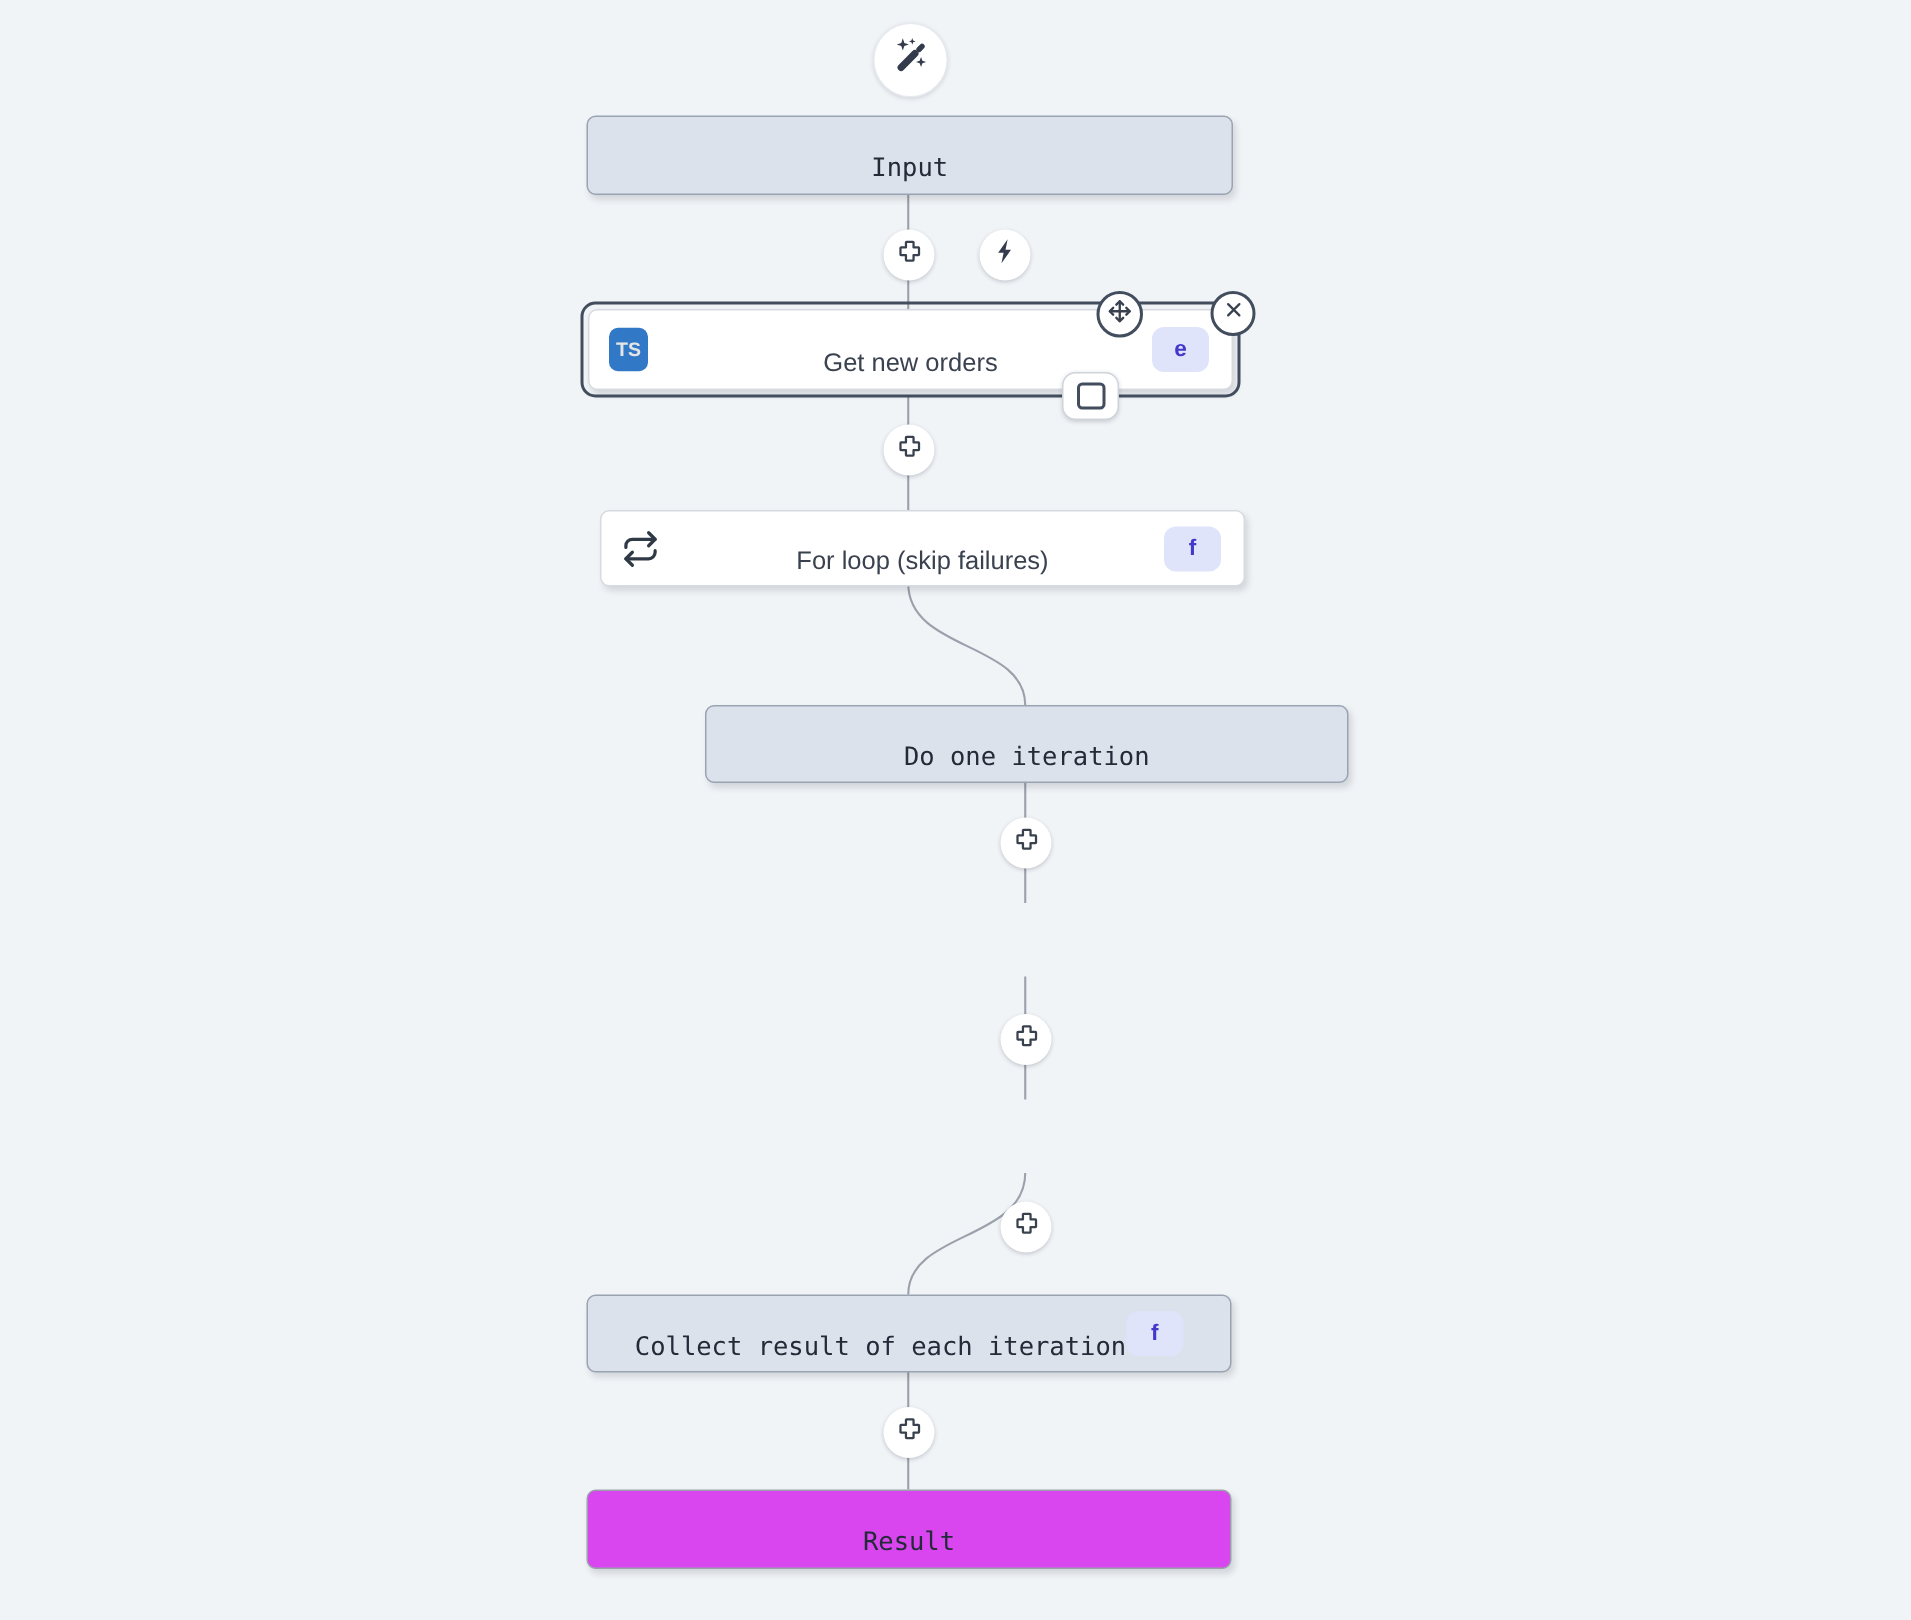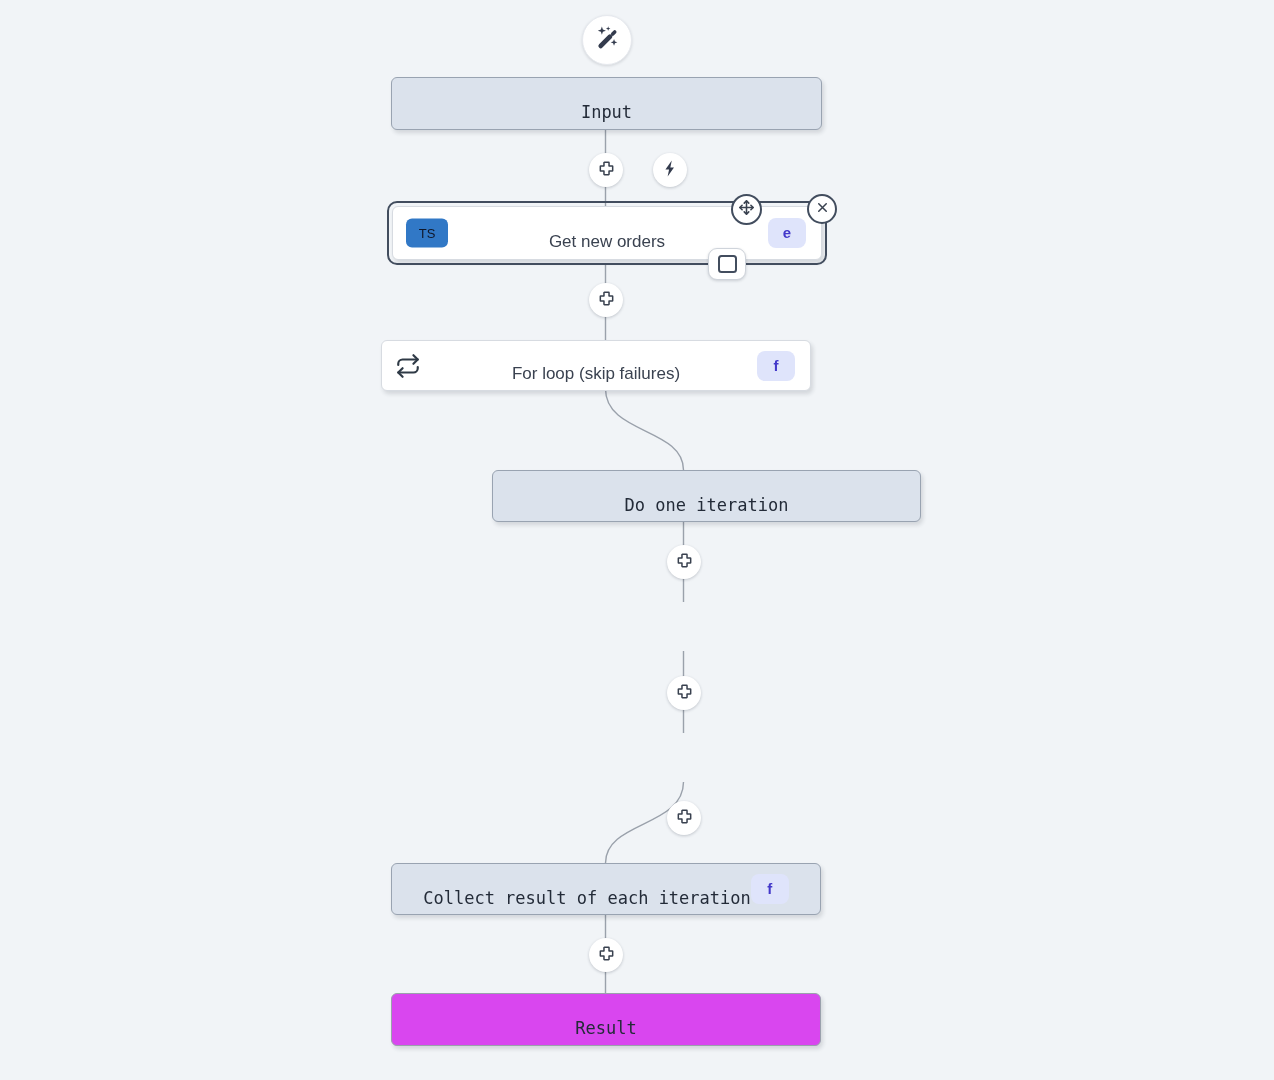--- a/index.html
+++ b/index.html
@@ -35,22 +35,22 @@
   .sq-button .inner-square{width:15px;height:14px;border:2px solid #424d5e;border-radius:3.5px;}
 
   
   .dot-button{position:absolute;width:34px;height:34px;border-radius:50%;background:#ffffff;
         box-shadow:0 1px 3px rgba(25,33,50,.22);display:flex;align-items:center;justify-content:center;
         z-index:2;cursor:pointer;}
   .wand-button{position:absolute;left:582px;top:15px;width:48px;height:48px;border-radius:50%;
         background:#ffffff;border:1px solid #e6e9ee;box-shadow:0 1px 3px rgba(25,33,50,.15);
         display:flex;align-items:center;justify-content:center;z-index:2;cursor:pointer;}
 
-  .ts-icon{width:42px;height:29px;border-radius:6px;background:#3178c6;color:#0f172a;
-        font-weight:normal;font-size:13px;display:flex;align-items:flex-end;justify-content:center;
+  .ts-icon{width:26px;height:29px;border-radius:6px;background:#3178c6;color:#e5e5e5;
+        font-weight:bold;font-size:13px;display:flex;align-items:flex-end;justify-content:center;
         padding-bottom:0;line-height:27px;}
 </style>
 </head>
 <body>
 
 <div class="canvas">
 
   <svg class="connectors" width="1274" height="1080">
     <g fill="none" stroke="#9aa1ab" stroke-width="1.4">
       <path d="M605.5 128 V206"></path>
@@ -127,34 +127,34 @@
   </div>
 
   <div class="dot-button" style="left:589px;top:283px;">
     <span>
       <svg viewBox="0 0 24 24" width="19" height="19">
         <path d="M9.3 4.2h5.4c.3 0 .5.2.5.5v4.1h4.1c.3 0 .5.2.5.5v5.4c0 .3-.2.5-.5.5h-4.1v4.1c0 .3-.2.5-.5.5H9.3c-.3 0-.5-.2-.5-.5v-4.1H4.7c-.3 0-.5-.2-.5-.5V9.3c0-.3.2-.5.5-.5h4.1V4.7c0-.3.2-.5.5-.5z" fill="#ffffff" stroke="#39414f" stroke-width="1.9" stroke-linejoin="round"></path>
       </svg>
     </span>
   </div>
 
-  <div class="node node-step" style="left:381px;top:340px;width:428px;height:49px;">
+  <div class="node node-step" style="left:400px;top:340px;width:428px;height:49px;">
     <span class="step-icon">
       <svg viewBox="0 0 24 24" width="26" height="26" fill="none" stroke="#2f3a46" stroke-width="2" stroke-linecap="round" stroke-linejoin="round">
         <path d="m17 2 4 4-4 4"></path>
         <path d="M3 11v-1a4 4 0 0 1 4-4h14"></path>
         <path d="m7 22-4-4 4-4"></path>
         <path d="M21 13v1a4 4 0 0 1-4 4H3"></path>
       </svg>
     </span>
     <span class="label">For loop (skip failures)</span>
     <span class="badge abs">f</span>
   </div>
 
-  <div class="node node-virtual" style="left:492px;top:470px;width:427px;height:50px;text-align:right;">
+  <div class="node node-virtual" style="left:470px;top:470px;width:427px;height:50px;text-align:right;">
     <span class="label">Do one iteration</span>
   </div>
 
   <div class="dot-button" style="left:667px;top:545px;">
     <span>
       <svg viewBox="0 0 24 24" width="19" height="19">
         <path d="M9.3 4.2h5.4c.3 0 .5.2.5.5v4.1h4.1c.3 0 .5.2.5.5v5.4c0 .3-.2.5-.5.5h-4.1v4.1c0 .3-.2.5-.5.5H9.3c-.3 0-.5-.2-.5-.5v-4.1H4.7c-.3 0-.5-.2-.5-.5V9.3c0-.3.2-.5.5-.5h4.1V4.7c0-.3.2-.5.5-.5z" fill="#ffffff" stroke="#39414f" stroke-width="1.9" stroke-linejoin="round"></path>
       </svg>
     </span>
   </div>

